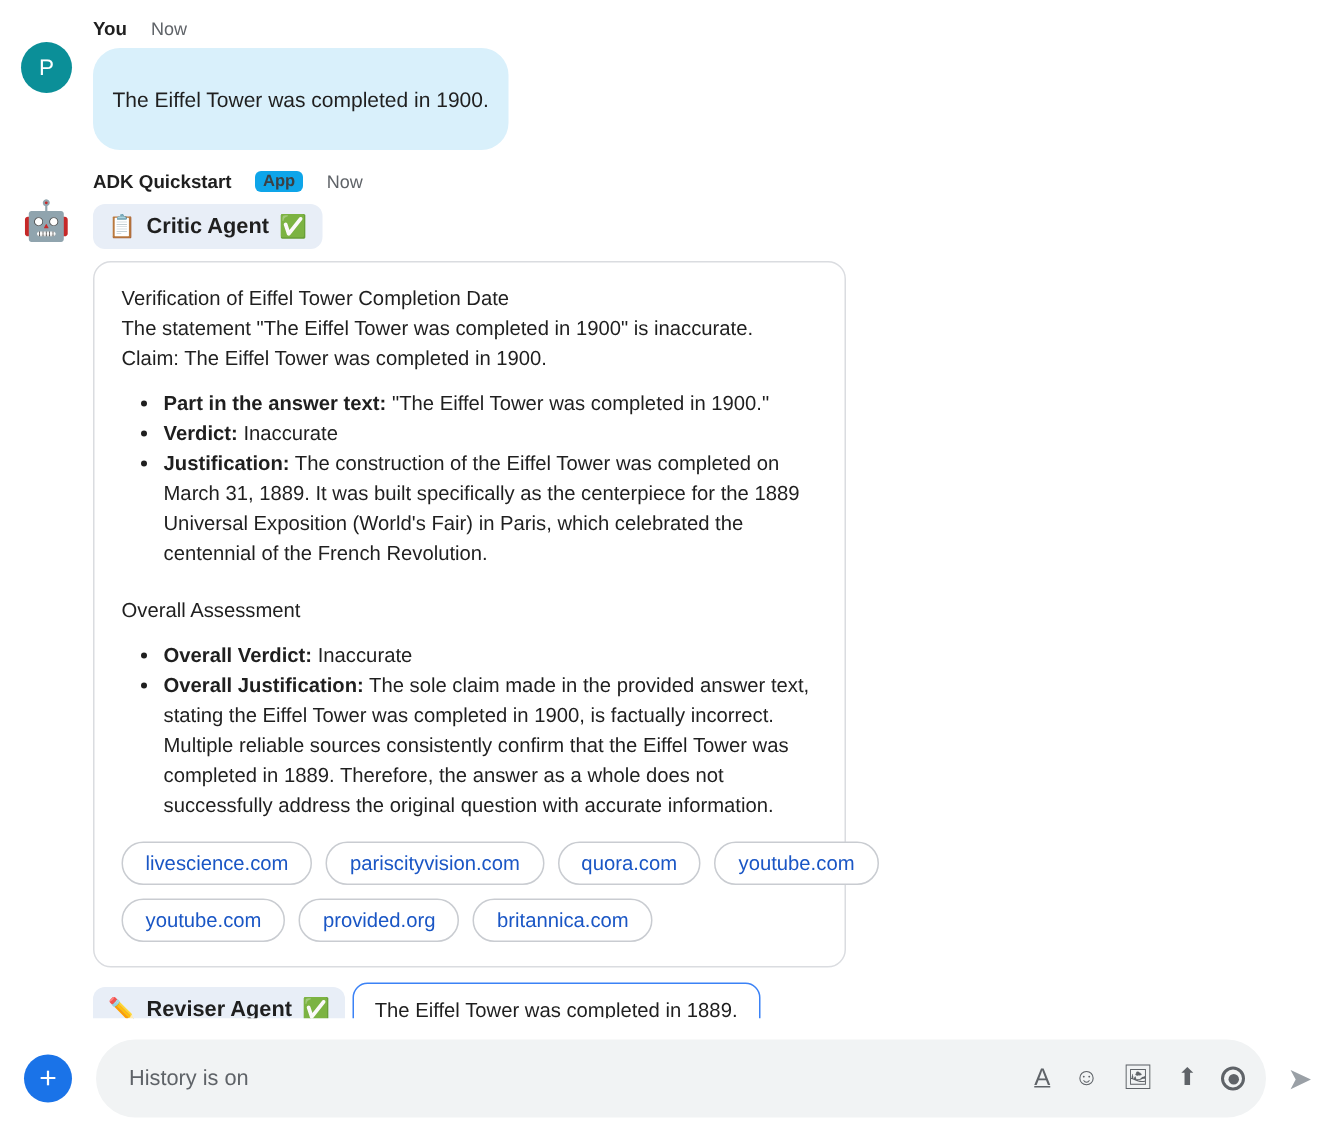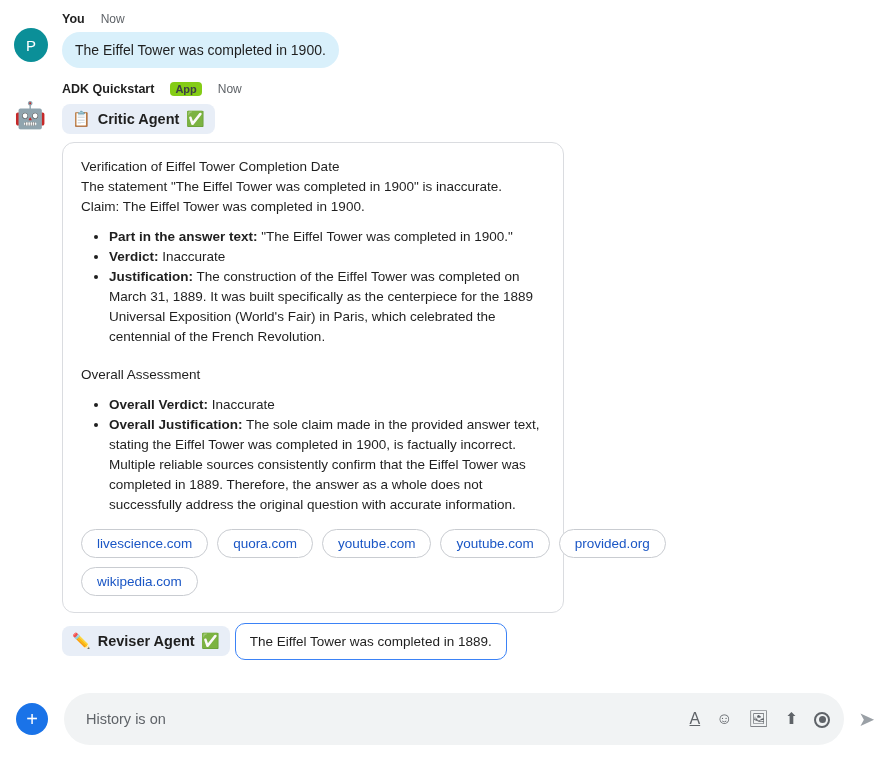--- a/index.html
+++ b/index.html
@@ -49,21 +49,21 @@
     align-items: center;
     gap: 16px;
     height: 18px;
   }
   .msg-meta .who { font-weight: bold; color: #1f1f1f; font-size: 12.5px; }
   .msg-meta .time { color: #5f6368; font-size: 12px; }
   .bubble-user {
     margin-top: 4px;
     background: #d9f0fb;
     border-radius: 18px;
-    padding: 9px 13px;
+    padding: 25px 13px;
     font-size: 14px;
     line-height: 18px;
     color: #1f1f1f;
     display: inline-block;
   }
 
   
   .msg-app {
     display: flex;
     align-items: flex-start;
@@ -72,21 +72,21 @@
   .avatar-bot {
     width: 34px; height: 34px;
     margin-top: 18px;
     flex: 0 0 auto;
     display: flex; align-items: center; justify-content: center;
     font-size: 26px;
     line-height: 1;
   }
   .msg-app-body { margin-left: 14px; width: 640px; }
   .badge-app {
-    background: #84cc16;
+    background: #0ea5e9;
     border-radius: 4px;
     font-size: 11px;
     padding: 1px 5px;
     color: #3c4043;
     font-weight: bold;
   }
 
   
   .agent-chip {
     display: inline-flex;
@@ -289,25 +289,26 @@
             <li>
               <b>Overall Verdict:</b><span> Inaccurate</span>
             </li>
             <li>
               <b>Overall Justification:</b><span> The sole claim made in the provided answer text, stating the Eiffel Tower was completed in 1900, is factually incorrect. Multiple reliable sources consistently confirm that the Eiffel Tower was completed in 1889. Therefore, the answer as a whole does not successfully address the original question with accurate information.</span>
             </li>
           </ul>
 
           <div class="sources">
             <div class="chip">livescience.com</div>
+            <div class="chip">pariscityvision.com</div>
             <div class="chip">quora.com</div>
             <div class="chip">youtube.com</div>
             <div class="chip">youtube.com</div>
             <div class="chip">provided.org</div>
-            <div class="chip">wikipedia.com</div>
+            <div class="chip">britannica.com</div>
           </div>
         </div>
 
         
         <div class="agent-chip">
           <span class="emoji">✏️</span>
           <span>Reviser Agent</span>
           <span class="emoji">✅</span>
         </div>
         <div class="bubble-reviser">The Eiffel Tower was completed in 1889.</div>

